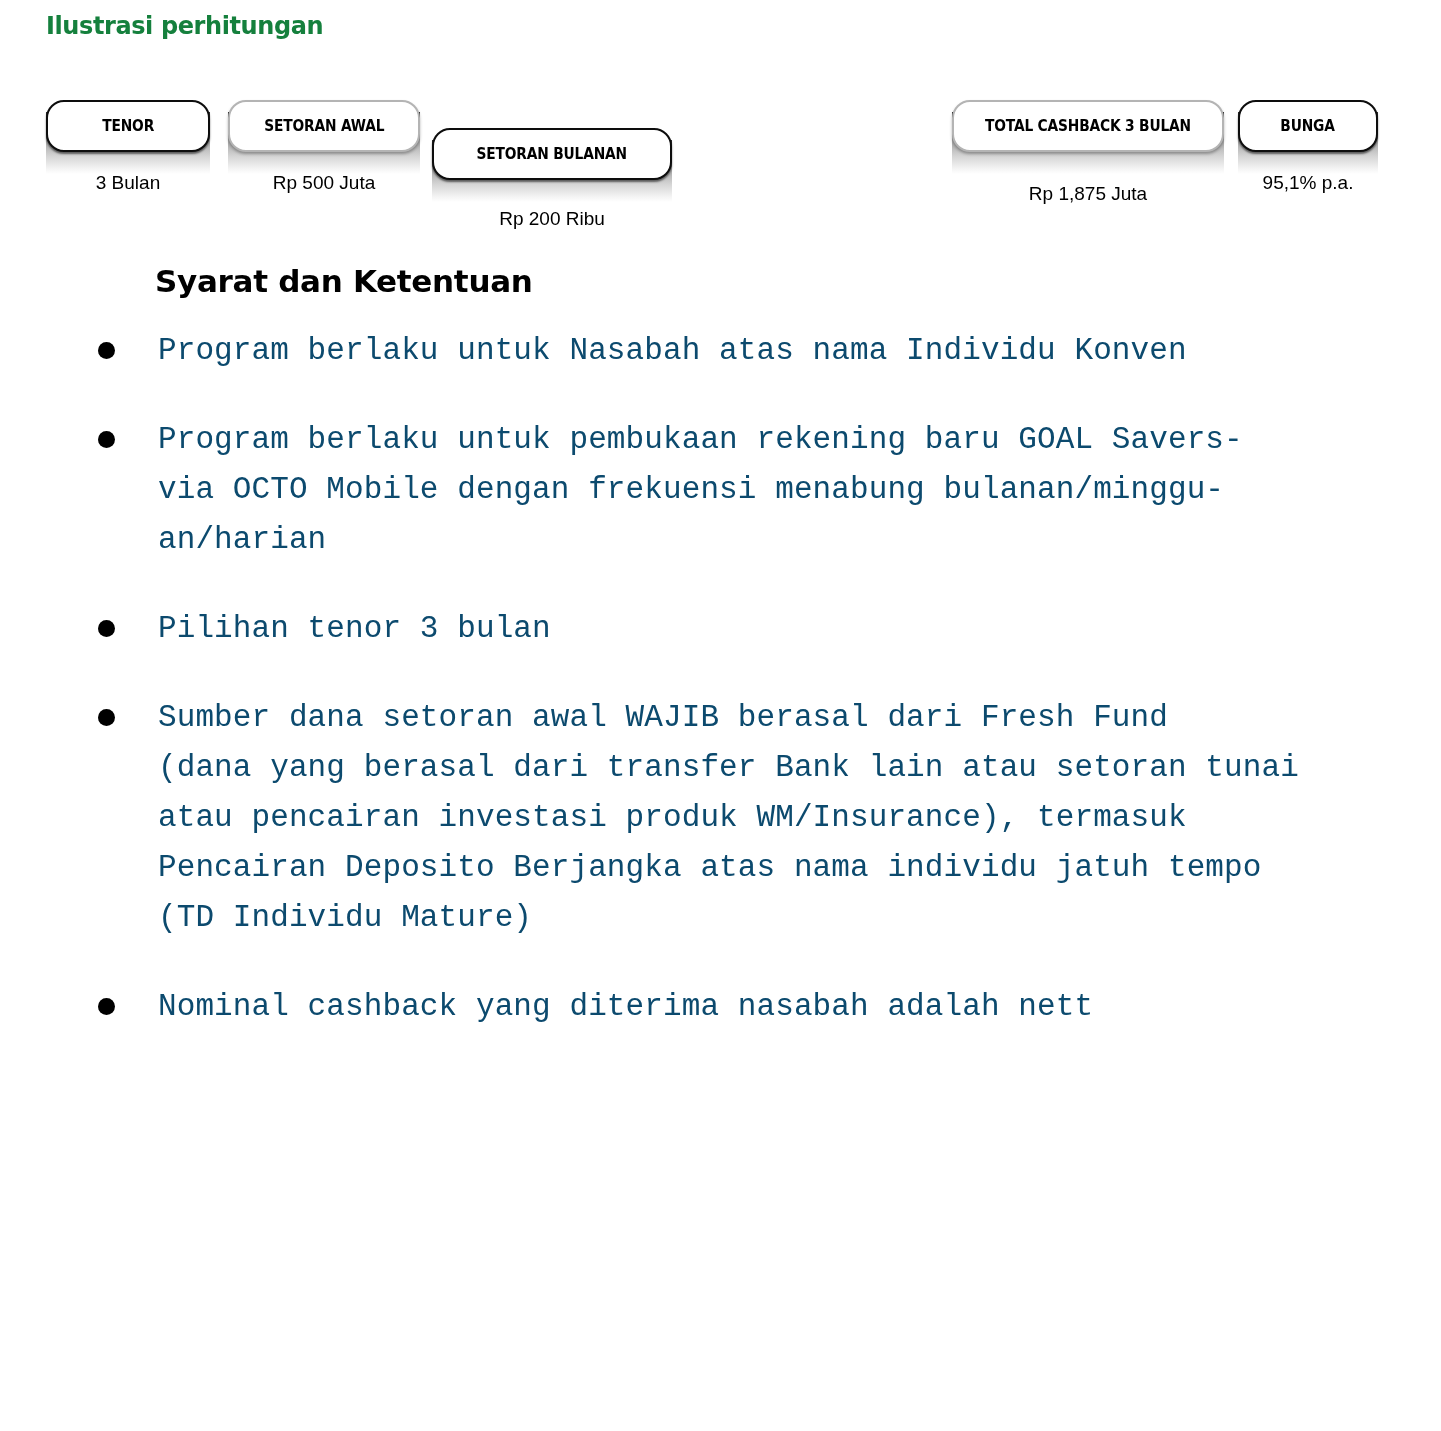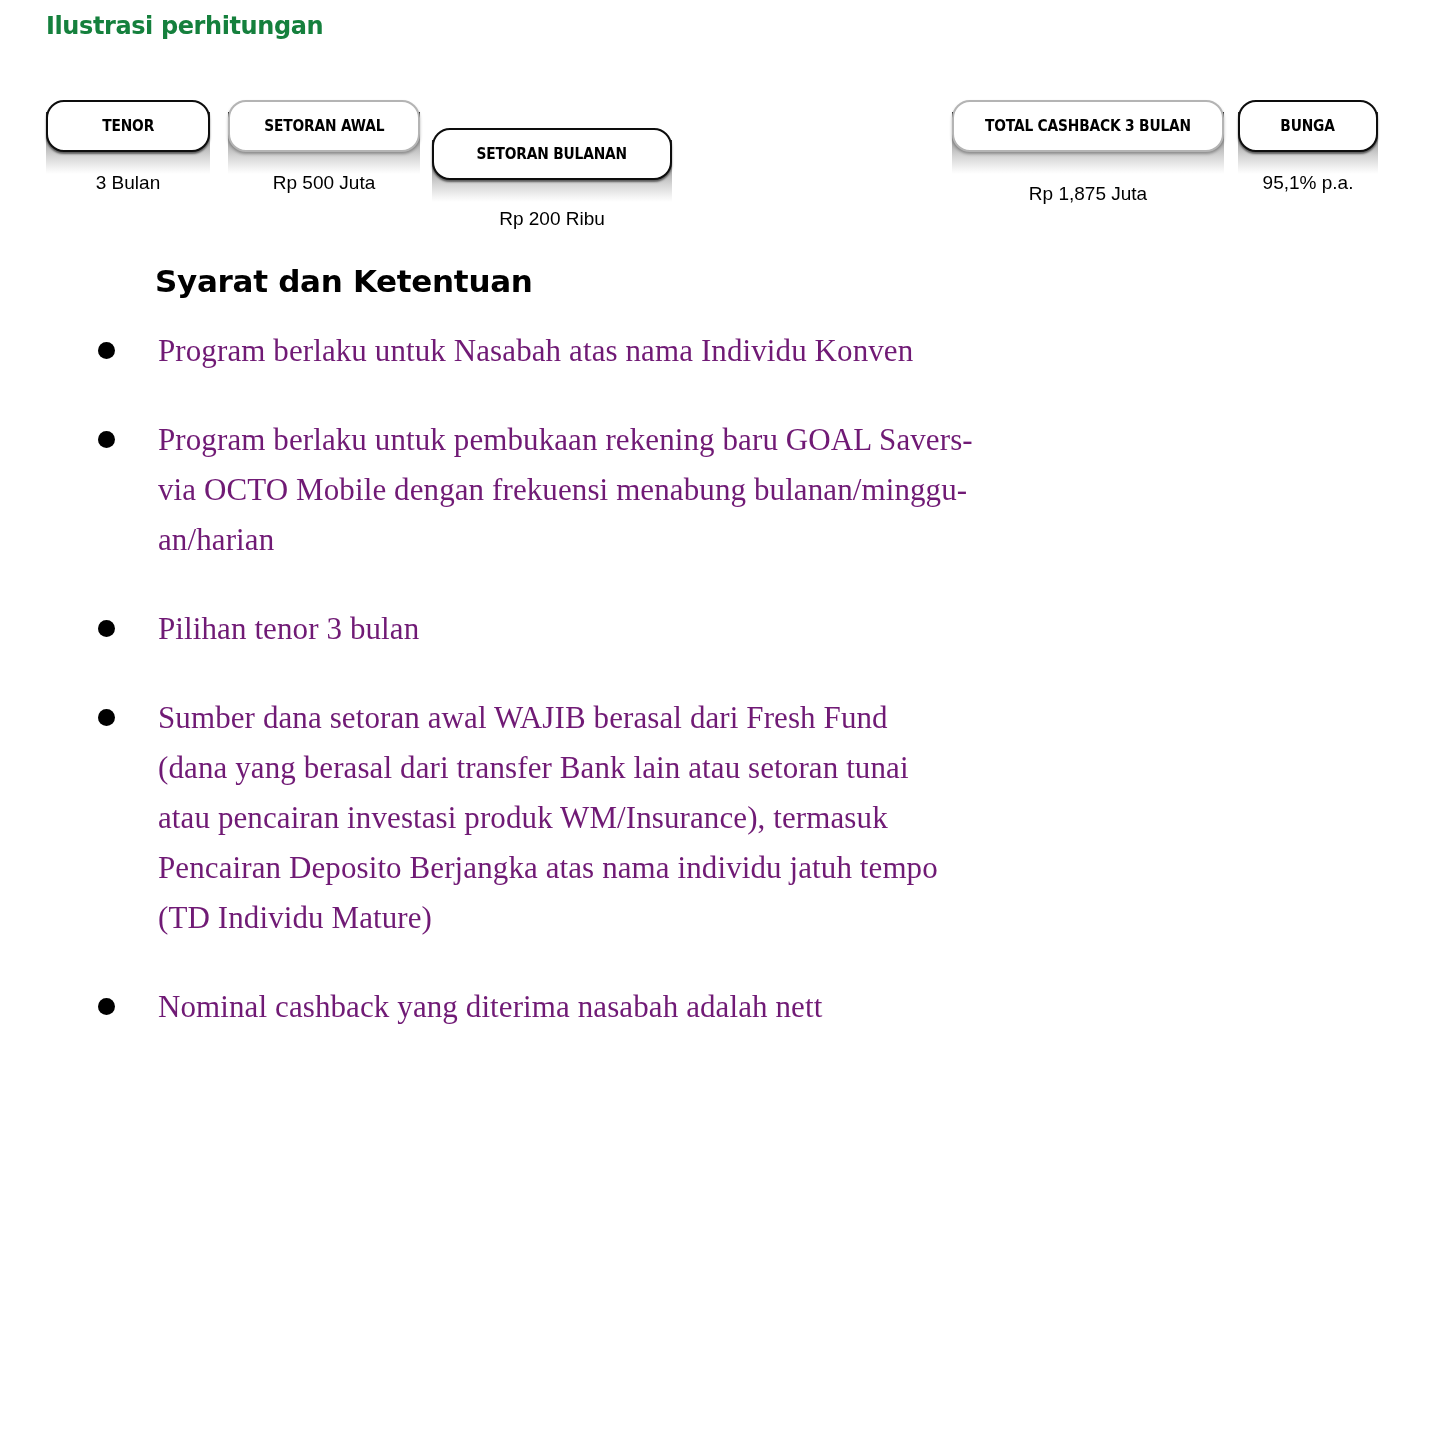--- a/index.html
+++ b/index.html
@@ -119,26 +119,26 @@
   .term-bullet {
     position: absolute;
     left: 98px;
     top: 16px;
     width: 17px;
     height: 17px;
     border-radius: 50%;
     background: #000;
   }
   .term-text {
-    font-family: Liberation Serif, serif;
+    font-family: Liberation Mono, monospace;
     font-size: 31px;
     font-weight: normal;
     line-height: 50px;
     letter-spacing: 0.1px;
-    color: #701a75;
+    color: #0c4a6e;
     white-space: pre-line;
     transform-origin: left top;
   }
 </style>
 </head>
 <body>
 
 <div class="page-title">Ilustrasi perhitungan</div>
 
 <div class="pill-strip">

